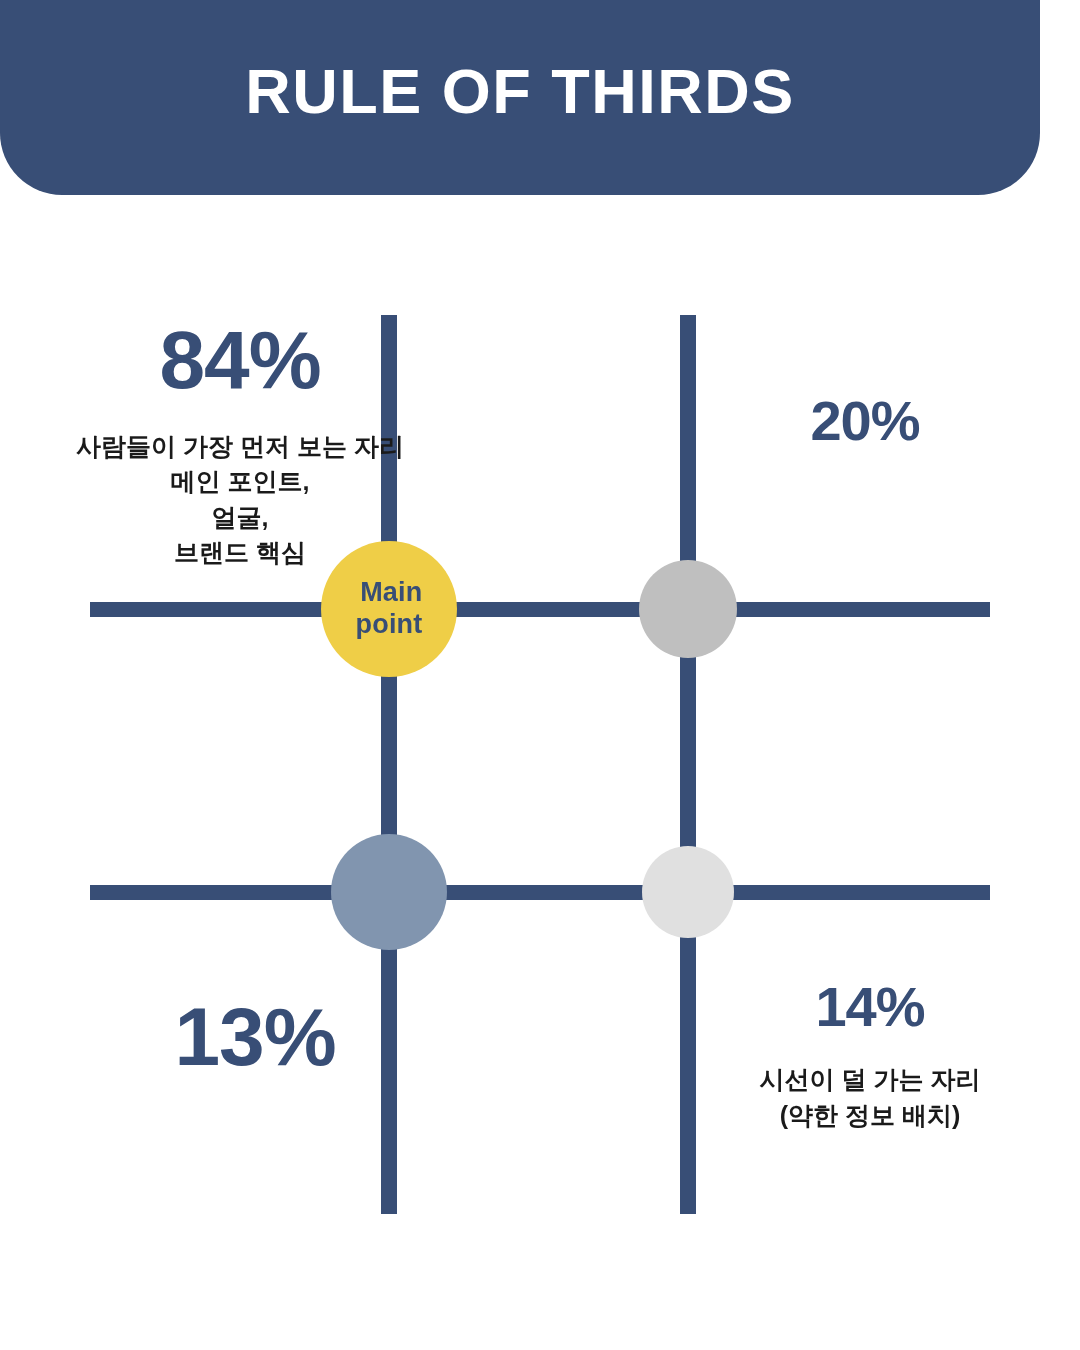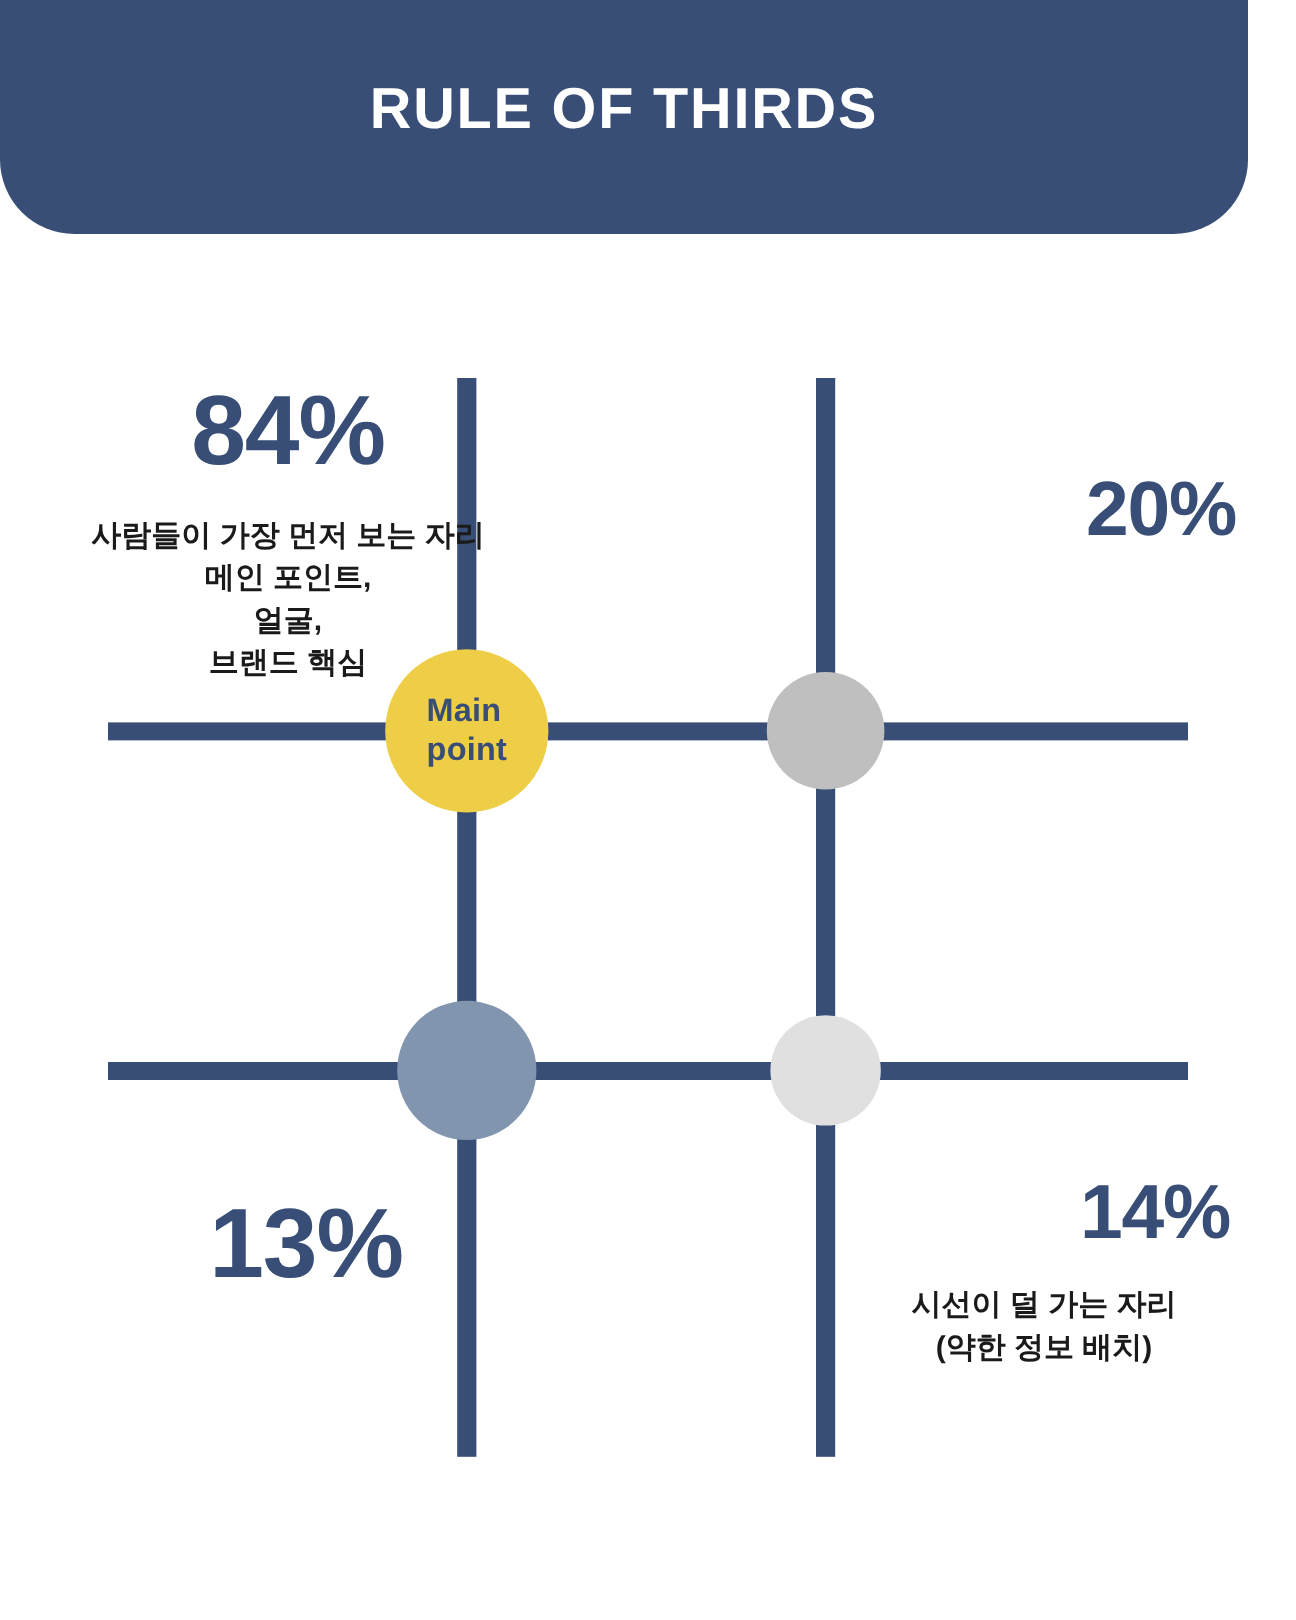--- a/index.html
+++ b/index.html
@@ -27,21 +27,21 @@
     height:195px;
     background:#384E76;
     border-bottom-left-radius:62px;
     border-bottom-right-radius:62px;
     display:flex;
     align-items:center;
     justify-content:center;
   }
   .header-title {
     color:#ffffff;
-    font-size:48px;
+    font-size:63px;
     font-weight:bold;
     letter-spacing:1.5px;
     line-height:1;
     text-align:center;
     white-space:nowrap;
     margin-top:-12px;
   }
 
   
   .vline {
@@ -65,21 +65,21 @@
     background:#EFCE47;
     display:flex;
     align-items:center;
     justify-content:center;
   }
   .node-main-label {
     color:#384E76;
     font-size:27px;
     font-weight:bold;
     line-height:1.18;
-    text-align:left;
+    text-align:right;
     letter-spacing:0.2px;
   }
   .node-secondary { width:98px;  height:98px;  background:#BFBFBF; }
   .node-tertiary  { width:116px; height:116px; background:#8195AF; }
   .node-quaternary{ width:92px;  height:92px;  background:#E0E0E0; }
 
   
   .stat {
     position:absolute;
     text-align:center;
@@ -100,21 +100,21 @@
     white-space:pre-line;
   }
 
   
   .stat-topleft     { left:40px;  top:318px;  width:400px; }
   .stat-topright    { left:700px; top:392px;  width:330px; }
   .stat-bottomleft  { left:105px; top:995px;  width:300px; }
   .stat-bottomright { left:715px; top:978px;  width:310px; }
 
   .stat-topright .stat-value,
-  .stat-bottomright .stat-value { font-size:64px;text-align:right; }
+  .stat-bottomright .stat-value { font-size:56px; }
 </style>
 </head>
 <body>
 
 <div id="page">
 
   <div class="header-banner">
     <div class="header-title">RULE OF THIRDS</div>
   </div>
 

